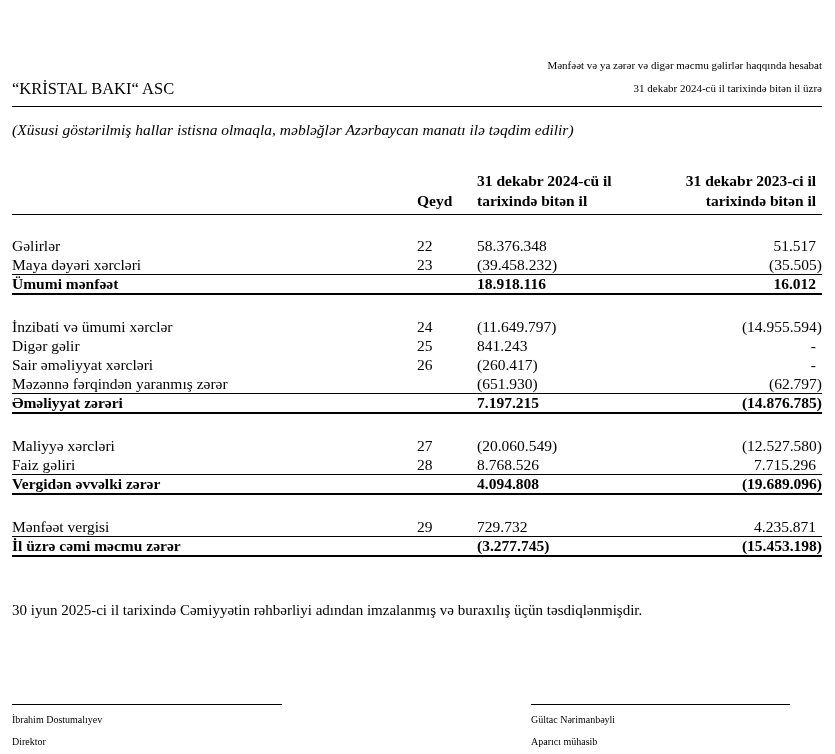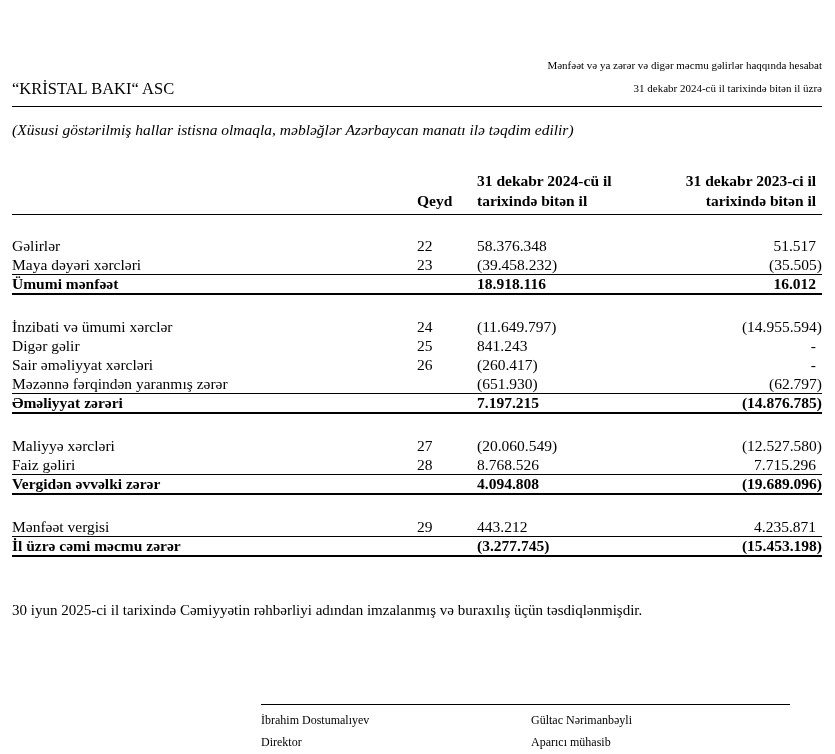--- a/index.html
+++ b/index.html
@@ -35,21 +35,21 @@
   .gap-section { height: 22px; }
   .total-row {
     font-weight: bold;
     border-top: 1px solid #000;
     border-bottom: 2.5px solid #000;
     line-height: 16px;
     padding: 1px 0;
   }
   
   .approval { margin-top: 44px; font-size: 15px; line-height: 19px; }
-  .signatures { display: flex; justify-content: flex-end; margin-top: 84px; font-size: 12px; }
+  .signatures { display: flex; justify-content: space-between; margin-top: 84px; font-size: 10px; }
   .sig-left  { width: 270px; }
   .sig-right { width: 259px; margin-right: 32px; }
   .sig-line { border-top: 1.3px solid #000; height: 0; }
   .sig-name { margin-top: 4px; line-height: 22px; }
   .sig-role { line-height: 22px; }
 </style>
 </head>
 <body>
 
 <div class="page">
@@ -144,21 +144,21 @@
       <div class="c-label">Vergidən əvvəlki zərər</div>
       <div class="c-note"></div>
       <div class="c-2024 num">4.094.808</div>
       <div class="c-2023 num paren">(19.689.096)</div>
     </div>
     <div class="gap-section"></div>
 
     <div class="trow">
       <div class="c-label">Mənfəət vergisi</div>
       <div class="c-note">29</div>
-      <div class="c-2024 num">443.212</div>
+      <div class="c-2024 num">729.732</div>
       <div class="c-2023 num">4.235.871</div>
     </div>
     <div class="trow total-row">
       <div class="c-label">İl üzrə cəmi məcmu zərər</div>
       <div class="c-note"></div>
       <div class="c-2024 num paren">(3.277.745)</div>
       <div class="c-2023 num paren">(15.453.198)</div>
     </div>
 
   </div>

